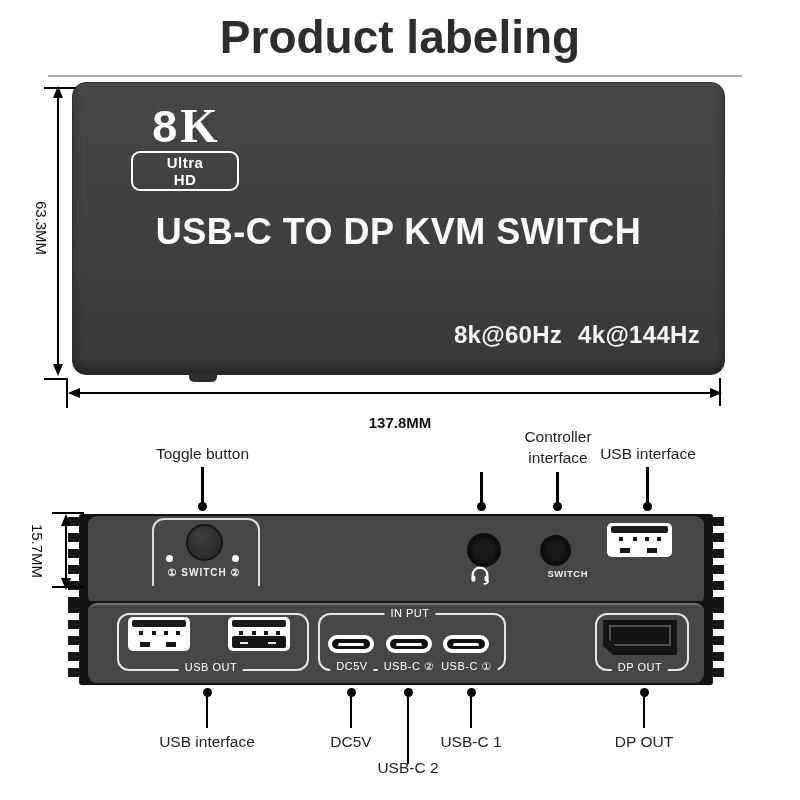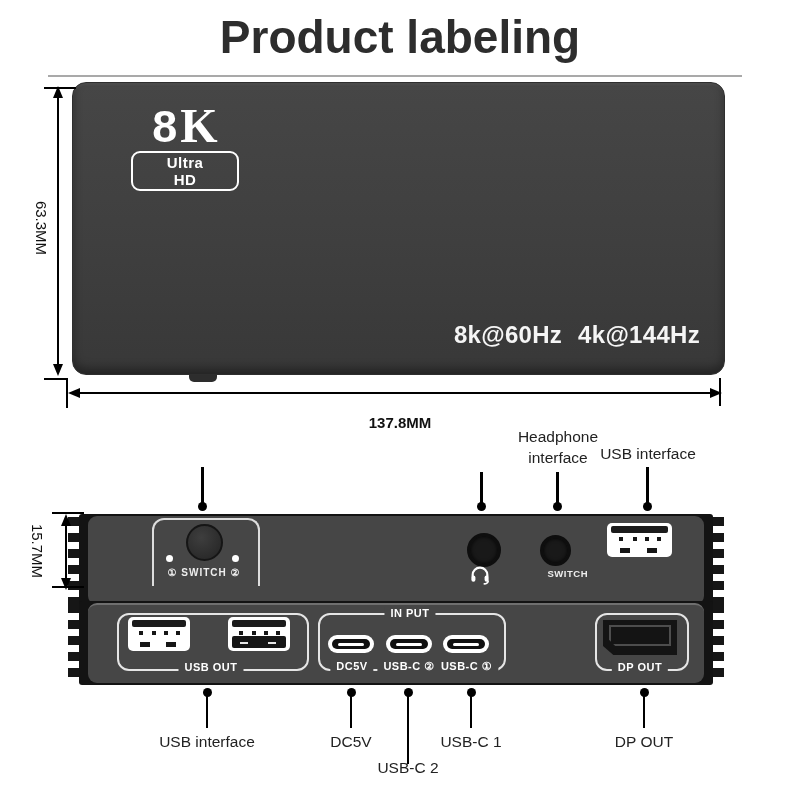--- a/index.html
+++ b/index.html
@@ -63,21 +63,21 @@
   
   .usba{background:#fff;border-radius:5px;}
   .usba .slot{position:absolute;left:4px;right:4px;top:3px;height:7px;background:#1b1b1b;border-radius:2px;}
   .usba .dot{position:absolute;top:14px;width:4px;height:4px;background:#161616;}
   .usba .tab{position:absolute;bottom:4px;width:10px;height:5px;background:#161616;}
   .usba.darklow .low{position:absolute;left:4px;right:4px;bottom:3px;height:12px;background:#161616;border-radius:2px;}
   .usba.darklow .dash{position:absolute;bottom:7px;width:8px;height:2px;background:#e8e8e8;}
 
   
   .rgroup{border:2px solid #e5e5e5;border-radius:12px;}
-  .gtag{position:absolute;background:#464646;color:#fff;font-size:11px;font-weight:bold;
+  .gtag{position:absolute;background:#464646;color:#fff;font-size:11px;font-weight:normal;
         letter-spacing:0.5px;padding:0 6px;white-space:nowrap;transform:translateX(-50%);}
   
   .usbc{width:46px;height:18px;background:#fff;border-radius:9px;}
   .usbc .in{position:absolute;left:4px;top:4px;width:38px;height:10px;background:#101010;border-radius:5px;}
   .usbc .sl{position:absolute;left:10px;top:7.5px;width:26px;height:3px;background:#fff;border-radius:1.5px;}
   
   .dp{background:#141414;clip-path:polygon(0 0,100% 0,100% 100%,14% 100%,0 74%);}
   .dp .in{position:absolute;left:6px;top:5px;right:6px;bottom:9px;border:2px solid #4d4d4d;
           clip-path:polygon(0 0,100% 0,100% 100%,10% 100%,0 70%);}
 </style>
@@ -89,45 +89,47 @@
   <div class="abs title">Product labeling</div>
   <div class="abs photo-edge"></div>
 
   <div class="abs foot"></div>
   <div class="abs front">
     <div class="abs logo">
       <span class="l8">8</span><span class="lk">K</span>
       <div class="uhd">Ultra HD</div>
     </div>
     <div class="abs mainrow">
+      <span class="mtitle">USB-C TO DP KVM SWITCH</span>
     </div>
     <div class="abs spec">8k@60Hz 4k@144Hz</div>
   </div>
 
   <div class="abs dimtext rot90" style="left:0px;top:218px;width:80px;height:20px;">63.3MM</div>
   <div class="abs dline" style="left:57px;top:94px;width:2px;height:272px;"></div>
   <div class="abs arr up" style="left:52.5px;top:86px;"></div>
   <div class="abs arr down" style="left:52.5px;top:364px;"></div>
   <div class="abs dline" style="left:44px;top:87px;width:32px;height:2px;"></div>
   <div class="abs dline" style="left:44px;top:378px;width:24px;height:2px;"></div>
   <div class="abs dline" style="left:66px;top:378px;width:2px;height:30px;"></div>
 
   <div class="abs dline" style="left:78px;top:392px;width:634px;height:2px;"></div>
   <div class="abs arr left" style="left:68px;top:387.5px;"></div>
   <div class="abs arr right" style="left:710px;top:387.5px;"></div>
   <div class="abs dline" style="left:719px;top:378px;width:2px;height:28px;"></div>
   <div class="abs dimtext" style="left:330px;top:414px;width:140px;font-weight:bold;">137.8MM</div>
 
+  <div class="abs co-label" style="left:130px;top:443px;width:145px;">Toggle button</div>
   <div class="abs co-line" style="left:201px;top:467px;height:37px;"></div>
   <div class="abs co-dot" style="left:197.5px;top:502px;"></div>
 
   <div class="abs co-line" style="left:480px;top:472px;height:32px;"></div>
   <div class="abs co-dot" style="left:476.5px;top:502px;"></div>
 
-  <div class="abs co-label" style="left:504px;top:426px;width:108px;">Headphone
+  <div class="abs co-label" style="left:504px;top:426px;width:108px;">Controller
 interface</div>
   <div class="abs co-line" style="left:556px;top:472px;height:32px;"></div>
   <div class="abs co-dot" style="left:552.5px;top:502px;"></div>
 
   <div class="abs co-label" style="left:582px;top:443px;width:132px;">USB interface</div>
   <div class="abs co-line" style="left:646px;top:467px;height:37px;"></div>
   <div class="abs co-dot" style="left:642.5px;top:502px;"></div>
 
   <div class="abs panel" style="top:514px;height:93px;">
     <div class="abs teeth tl"></div>

